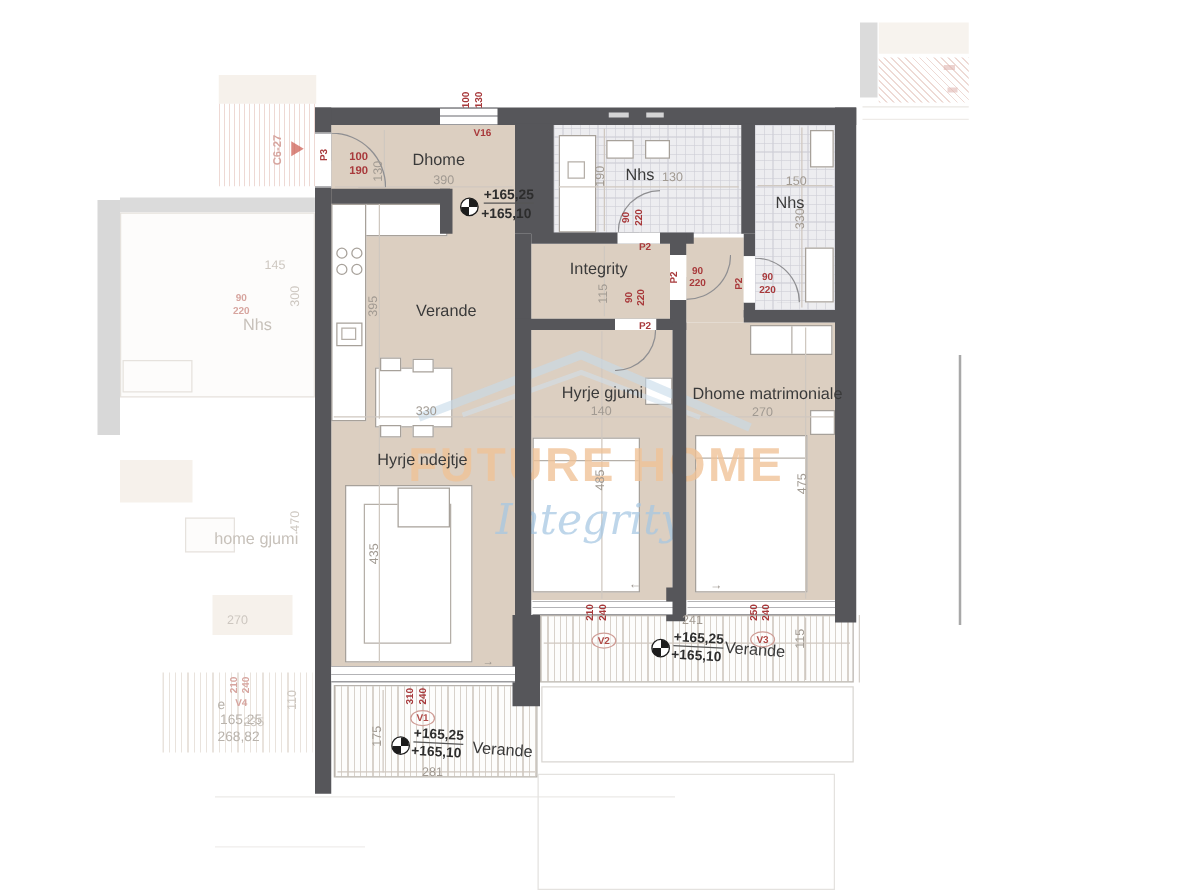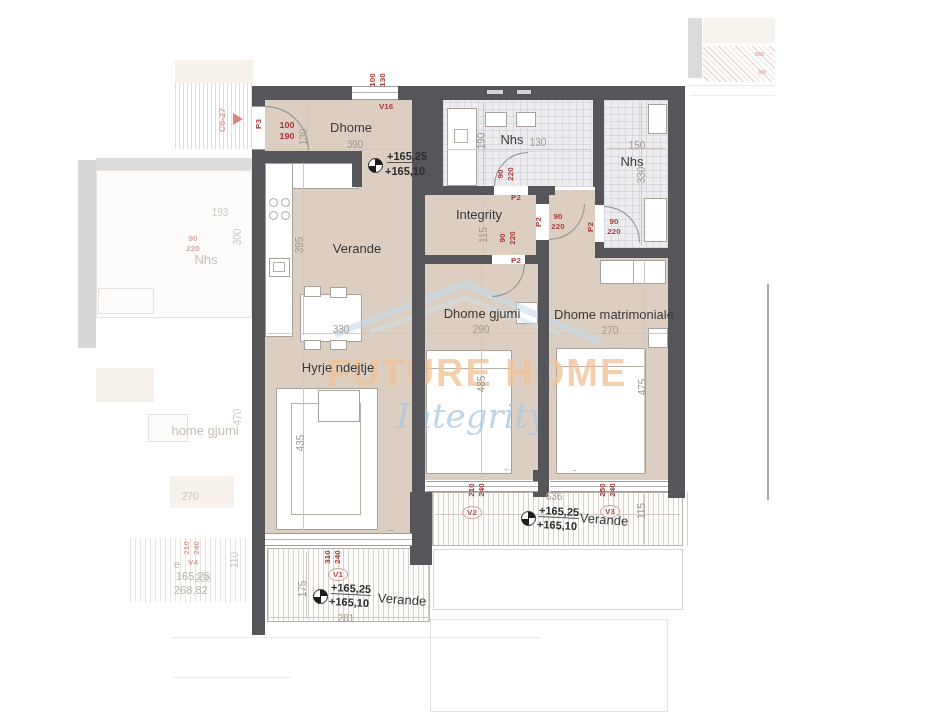--- a/index.html
+++ b/index.html
@@ -49,21 +49,21 @@
   <div class="abs" style="left:233px;top:113px;width:0;height:0;border-top:6px solid transparent;border-bottom:6px solid transparent;border-left:10px solid rgba(206,96,86,.75)"></div>
 
   <div class="abs" style="left:78px;top:160px;width:18px;height:188px;background:#cbcbcb;opacity:.75"></div>
   <div class="abs" style="left:96px;top:158px;width:156px;height:12px;background:#cfcfcf;opacity:.75"></div>
   <div class="nbx" style="left:96px;top:170px;width:156px;height:148px"></div>
   <div class="nbx" style="left:98px;top:288px;width:56px;height:26px"></div>
   <div class="nbx" style="left:148px;top:414px;width:40px;height:28px"></div>
   <div class="nbbeige" style="left:96px;top:368px;width:58px;height:34px;opacity:.6"></div>
   <div class="nbbeige" style="left:170px;top:476px;width:64px;height:32px;opacity:.6"></div>
 
-  <div class="nbdim" style="left:220px;top:207px">193</div>
+  <div class="nbdim" style="left:220px;top:207px">145</div>
   <div class="nbdimv" style="left:237px;top:237px">300</div>
   <div class="nbred" style="left:193px;top:234px">90
 220</div>
   <div class="nblabel" style="left:206px;top:252px">Nhs</div>
   <div class="nblabel" style="left:205px;top:423px">home gjumi</div>
   <div class="nbdimv" style="left:237px;top:417px">470</div>
   <div class="nbdim" style="left:190px;top:491px">270</div>
 
   <div class="nbhatch" style="left:130px;top:538px;width:120px;height:64px"></div>
   <div class="nbredv" style="left:192px;top:548px">210
@@ -202,41 +202,41 @@
   <div class="arc" style="left:494px;top:152px;width:34px;height:34px;border-top:1px solid #8e8e91;border-left:1px solid #8e8e91;border-top-left-radius:100%"></div>
   <div class="arc" style="left:604px;top:206px;width:36px;height:36px;border-top:1px solid #8e8e91;border-right:1px solid #8e8e91;border-top-right-radius:100%"></div>
   <div class="arc" style="left:549px;top:204px;width:36px;height:36px;border-bottom:1px solid #8e8e91;border-right:1px solid #8e8e91;border-bottom-right-radius:100%"></div>
   <div class="arc" style="left:492px;top:264px;width:33px;height:33px;border-bottom:1px solid #8e8e91;border-right:1px solid #8e8e91;border-bottom-right-radius:100%"></div>
 
   <div class="rlabel" style="left:351px;top:120px">Dhome</div>
   <div class="rlabel" style="left:357px;top:241px">Verande</div>
   <div class="rlabel" style="left:479px;top:207px">Integrity</div>
   <div class="rlabel" style="left:512px;top:132px">Nhs</div>
   <div class="rlabel" style="left:632px;top:154px">Nhs</div>
-  <div class="rlabel" style="left:482px;top:306px">Dhome gjumi</div>
+  <div class="rlabel" style="left:482px;top:306px">Hyrje gjumi</div>
   <div class="rlabel" style="left:614px;top:307px">Dhome matrimoniale</div>
   <div class="rlabel" style="left:338px;top:360px">Hyrje ndejtje</div>
   <div class="rlabel" style="left:604px;top:512px;transform:translateX(-50%) rotate(4deg)">Verande</div>
   <div class="rlabel" style="left:402px;top:592px;transform:translateX(-50%) rotate(4deg)">Verande</div>
 
   <div class="dim" style="left:355px;top:139px">390</div>
   <div class="dimv" style="left:303px;top:137px">130</div>
   <div class="dimv" style="left:299px;top:245px">395</div>
   <div class="dim" style="left:341px;top:324px">330</div>
   <div class="dimv" style="left:300px;top:443px">435</div>
   <div class="dim" style="left:538px;top:137px">130</div>
   <div class="dimv" style="left:481px;top:141px">190</div>
   <div class="dim" style="left:637px;top:140px">150</div>
   <div class="dimv" style="left:641px;top:175px">330</div>
   <div class="dimv" style="left:483px;top:235px">115</div>
-  <div class="dim" style="left:481px;top:324px">290</div>
+  <div class="dim" style="left:481px;top:324px">140</div>
   <div class="dimv" style="left:481px;top:384px">485</div>
   <div class="dim" style="left:610px;top:325px">270</div>
   <div class="dimv" style="left:642px;top:387px">475</div>
-  <div class="dim" style="left:554px;top:491px">636</div>
+  <div class="dim" style="left:554px;top:491px">241</div>
   <div class="dimv" style="left:641px;top:511px">115</div>
   <div class="dimv" style="left:302px;top:589px">175</div>
   <div class="dim" style="left:346px;top:613px">281</div>
 
   <div class="redv" style="left:259px;top:124px">P3</div>
   <div class="red" style="left:287px;top:120px;font-size:9px">100
 190</div>
   <div class="red" style="left:386px;top:102px">V16</div>
   <div class="redv" style="left:378px;top:80px">100
 130</div>
@@ -252,21 +252,21 @@
 220</div>
   <div class="redv" style="left:508px;top:238px">90
 220</div>
   <div class="red" style="left:516px;top:256px">P2</div>
 
   <div class="redv" style="left:333px;top:557px">310
 240</div>
   <div class="oval" style="left:338px;top:568px">V1</div>
   <div class="redv" style="left:477px;top:490px">210
 240</div>
-  <div class="oval" style="left:472px;top:506px">V2</div>
+  <div class="oval" style="left:483px;top:506px">V2</div>
   <div class="redv" style="left:608px;top:490px">250
 240</div>
   <div class="oval" style="left:610px;top:505px">V3</div>
 
   <div class="elevsym" style="left:368px;top:158px"></div>
   <div class="elevt" style="left:387px;top:150px;border-bottom:1px solid #555">+165,25</div>
   <div class="elevt" style="left:385px;top:165px">+165,10</div>
   <div class="elevsym" style="left:521px;top:511px"></div>
   <div class="elevt" style="left:539px;top:505px;border-bottom:1px solid #555;transform:rotate(3deg)">+165,25</div>
   <div class="elevt" style="left:537px;top:519px;transform:rotate(3deg)">+165,10</div>

